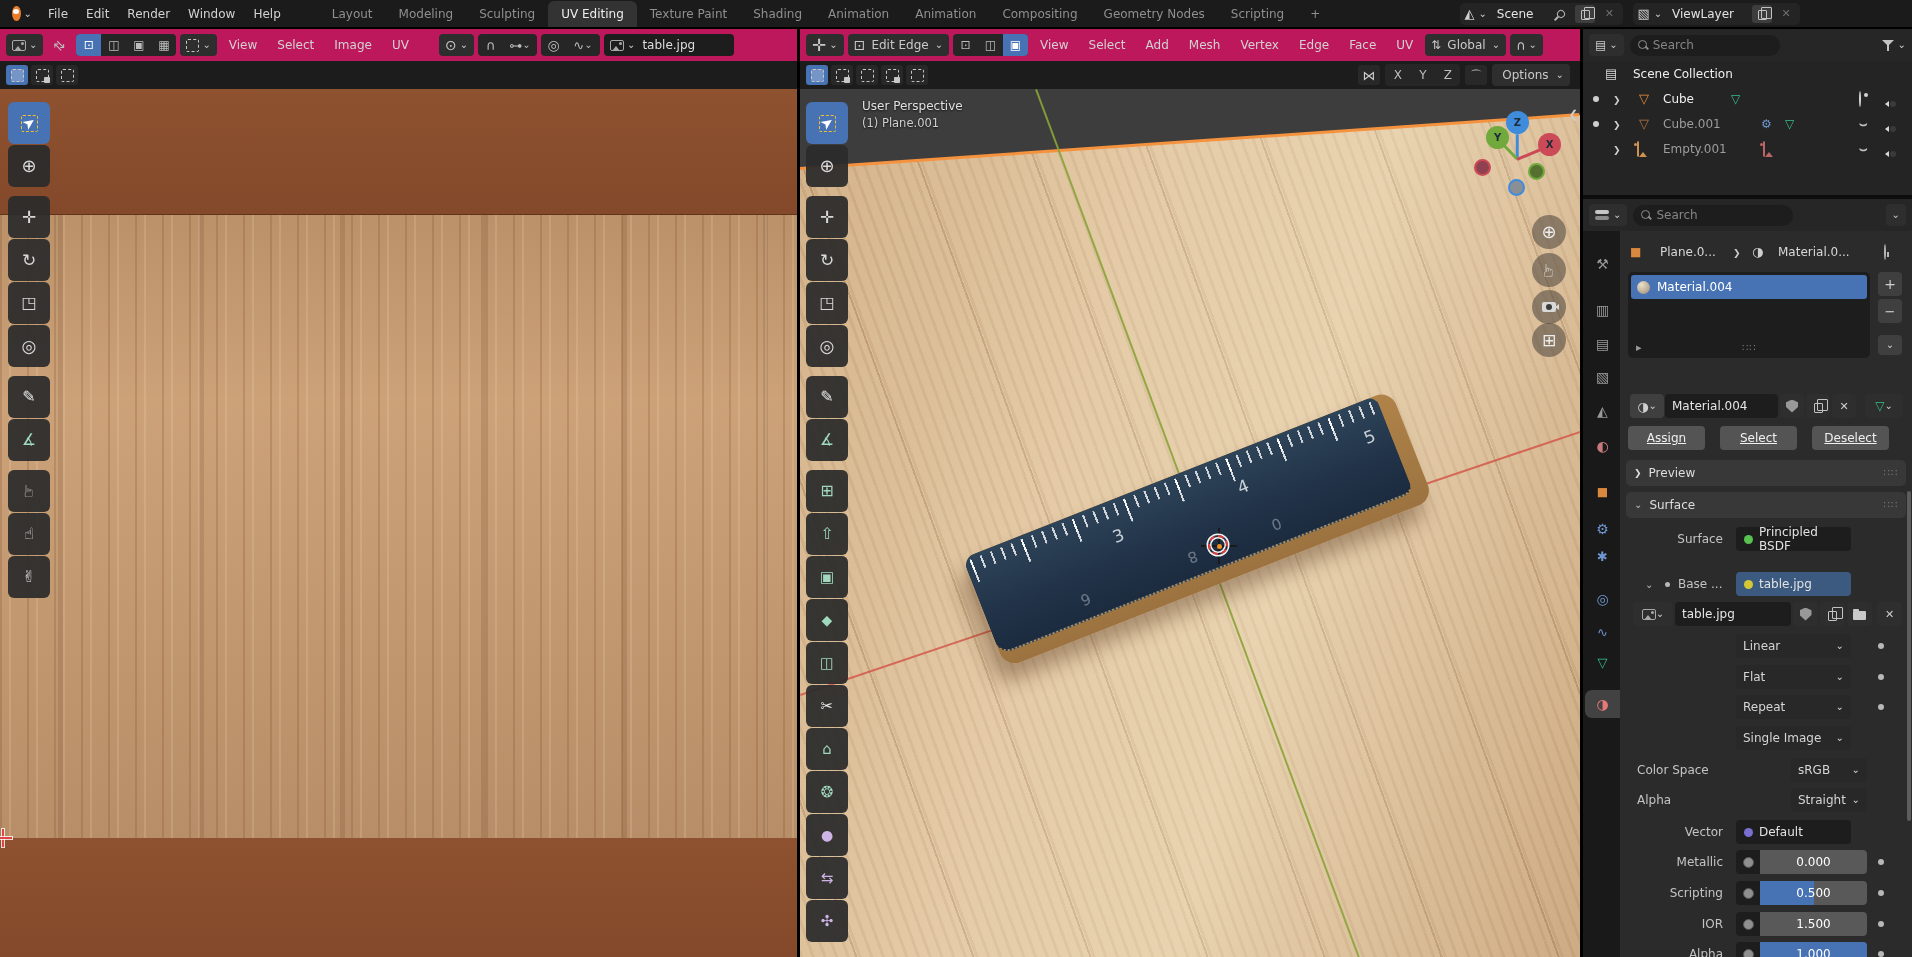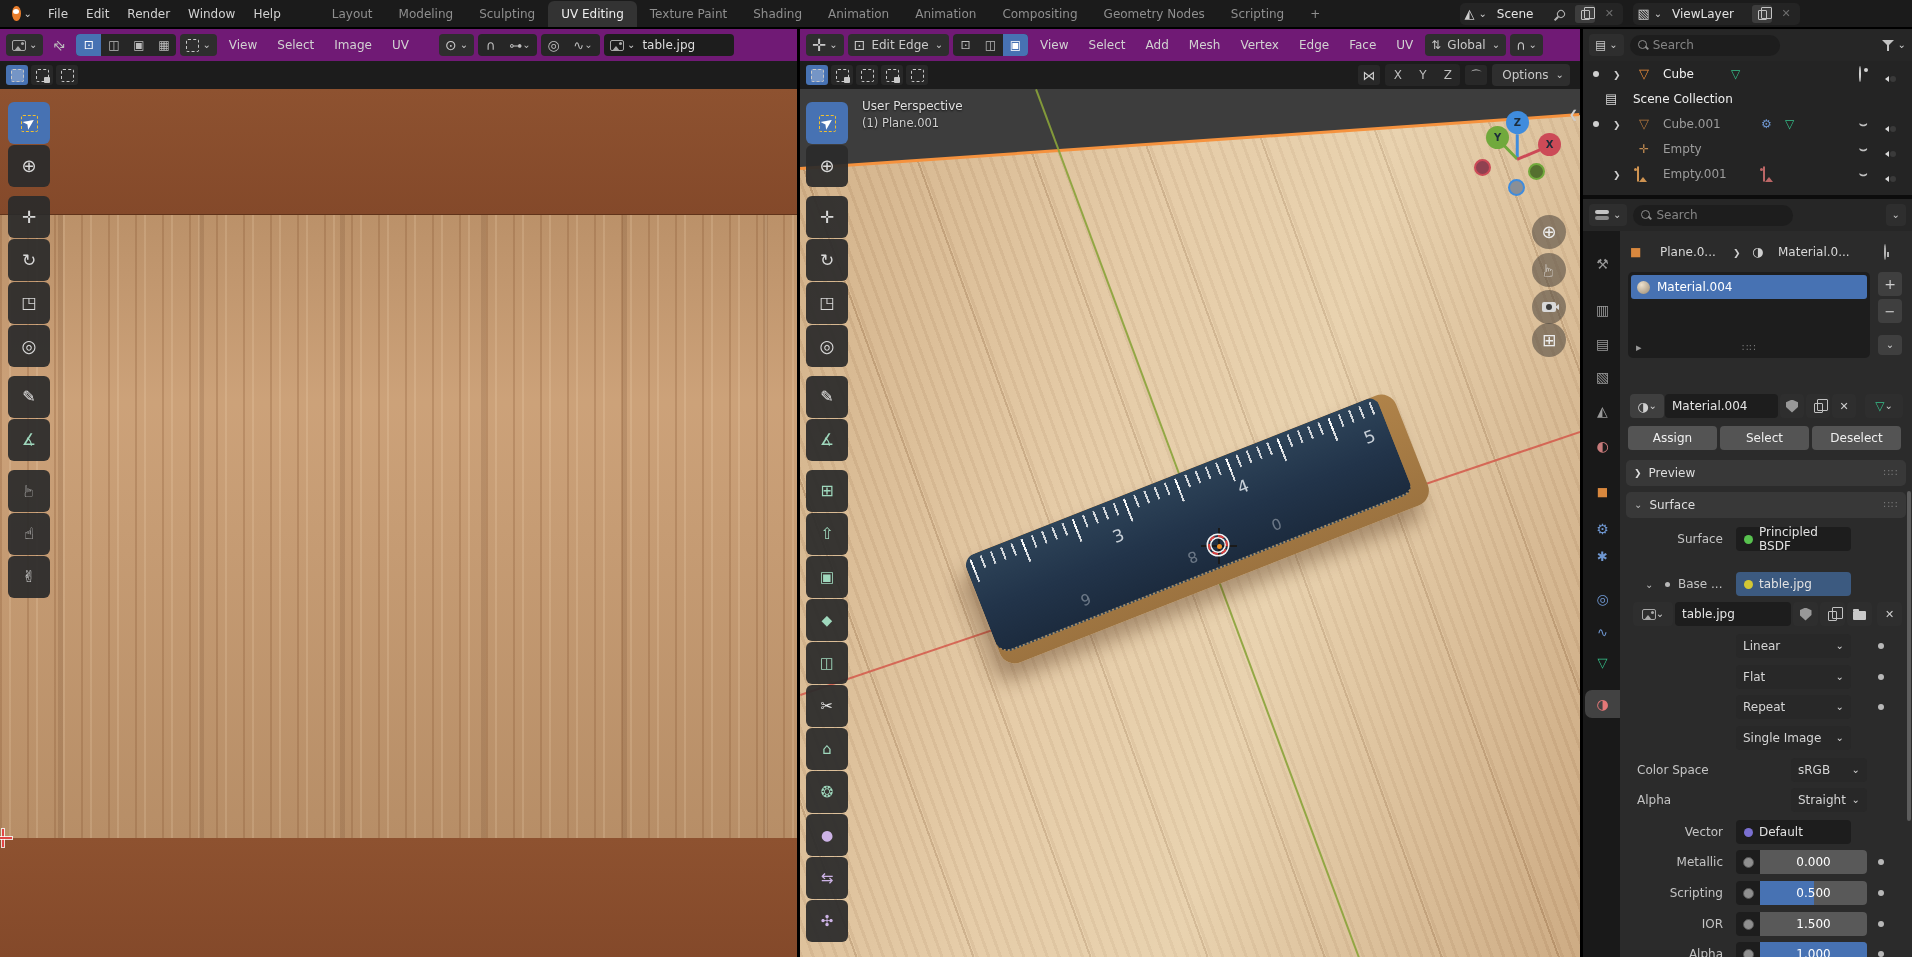--- a/index.html
+++ b/index.html
@@ -133,21 +133,21 @@
   .topright { position:absolute; right:112px; top:2px; display:flex; gap:10px; align-items:center; height:23px; }
   .idwidget { display:flex; align-items:center; gap:4px; background:#242424; border-radius:5px; padding:0 4px; height:22px; }
   .idwidget .btn { width:20px; height:18px; display:flex; align-items:center; justify-content:center; border-radius:3px; }
   .idwidget .btn.lit { background:#3d3d3d; }
 
   
   .editor { position:absolute; overflow:hidden; background:#1e1e1e; }
   #uv-ed { left:0; top:29px; width:797px; height:928px; }
   #vp-ed { left:800px; top:29px; width:780px; height:928px; }
   #right-col { left:1583px; top:29px; width:329px; height:928px; background:#000; }
-  .ed-header { height:32px; background:#701a75; display:flex; align-items:center; gap:4px; padding:0 6px; position:relative; z-index:5; }
+  .ed-header { height:32px; background:#be185d; display:flex; align-items:center; gap:4px; padding:0 6px; position:relative; z-index:5; }
   .subhdr { height:28px; background:#1c1c1c; display:flex; align-items:center; gap:3px; padding:0 6px; position:relative; z-index:5; }
   .smode { width:22px; height:20px; border-radius:3px; background:#282828; display:flex; align-items:center; justify-content:center; }
   .smode.on { background:#4772b3; }
 
   
   #uv-canvas { position:absolute; left:0; top:60px; width:797px; height:868px; background:#8b4f2e; }
   .wood-uv { position:absolute; left:0; width:797px;
     background-color:#c99c71;
     background-image:
       repeating-linear-gradient(90deg, rgba(120,70,35,.22) 0 2px, rgba(0,0,0,0) 2px 9px, rgba(255,232,200,.16) 9px 11px, rgba(0,0,0,0) 11px 27px),
@@ -236,21 +236,21 @@
   .valbtn .cdot { width:9px; height:9px; border-radius:50%; flex:none; }
   .dropdown { width:100%; height:24px; }
   .slider { position:absolute; left:116px; width:131px; height:24px; display:flex; border-radius:4px; overflow:hidden; background:#1d1d1d; }
   .sock { width:24px; height:24px; flex:none; display:flex; align-items:center; justify-content:center; }
   .sock::before { content:""; width:9px; height:9px; border-radius:50%; background:#8f8f8f; border:1.5px solid #555; }
   .strack { position:relative; flex:1; background:#595959; }
   .sfill { position:absolute; left:0; top:0; bottom:0; background:#4772b3; }
   .sval { position:absolute; inset:0; display:flex; align-items:center; justify-content:center; color:#ffffff; }
   .panelhdr { position:absolute; left:6px; width:280px; height:26px; background:#383838; border-radius:5px; display:flex; align-items:center; gap:7px; padding:0 8px; color:#dedede; }
   .panelhdr .ig:last-child { margin-left:auto; }
-  .abtn { height:24px; background:#545454; border-radius:4px; display:flex; align-items:center; justify-content:center; color:#f0f0f0; position:absolute; width:89px; }
+  .abtn { height:24px; background:#545454; border-radius:4px; display:flex; align-items:center; justify-content:center; color:#f0f0f0; position:absolute; width:77px;text-decoration:underline; }
   .field { background:#1d1d1d; border-radius:4px; height:24px; display:flex; align-items:center; padding:0 7px; color:#e5e5e5; white-space:nowrap; overflow:hidden; }
   .sqbtn { position:absolute; height:24px; background:#3f3f3f; border-radius:4px; display:flex; align-items:center; justify-content:center; }
   #pscroll { position:absolute; right:1px; top:260px; width:4px; height:330px; background:#5d5d5d; border-radius:2px; }
 </style>
 </head>
 <body>
 
 <div id="app">
 
   <div id="topbar">
@@ -643,45 +643,39 @@
             <span class="i-search"></span>
             <input readonly="" placeholder="Search" style="">
           </div>
         <div style="margin-left:auto; display:flex; gap:4px; align-items:center;">
           <span class="i-funnel"></span>
             <i class="ig g-chevd"></i>
         </div>
       </div>
       <div>
         <div class="orow">
+          <span class="cell" style="left:22px;"><i class="ig g-coll"></i></span>
+          <span class="cell oname bright" style="left:50px;">Scene Collection</span>
+        </div>
+        <div class="orow">
           <span class="cell odot" style="left:10px;"></span>
           <span class="cell" style="left:30px;"><i class="ig g-chevr"></i></span>
           <span class="cell" style="left:56px; color:#ee8e3a;"><i class="ig g-meshtri" style="color:#ee8e3a;"></i></span>
           <span class="cell oname bright" style="left:80px;">Cube</span>
           <span class="cell" style="left:148px;"><i class="ig g-meshdata"></i></span>
           <span class="cell" style="left:276px;"><span class="i-eye"></span></span>
           <span class="cell" style="left:303px;"><span class="i-cam"></span></span>
         </div>
         <div class="orow">
-          <span class="cell" style="left:22px;"><i class="ig g-coll"></i></span>
-          <span class="cell oname bright" style="left:50px;">Scene Collection</span>
-        </div>
-        <div class="orow">
           <span class="cell odot" style="left:10px;"></span>
           <span class="cell" style="left:30px;"><i class="ig g-chevr"></i></span>
           <span class="cell" style="left:56px;"><i class="ig g-meshtri" style="color:#b97a3e;"></i></span>
           <span class="cell oname" style="left:80px;">Cube.001</span>
           <span class="cell" style="left:178px;"><i class="ig g-wrench"></i></span>
           <span class="cell" style="left:202px;"><i class="ig g-meshdata"></i></span>
-          <span class="cell" style="left:276px;"><i class="ig g-eyeclosed"></i></span>
-          <span class="cell" style="left:303px;"><span class="i-cam"></span></span>
-        </div>
-        <div class="orow">
-          <span class="cell" style="left:56px;"><i class="ig g-emptyax"></i></span>
-          <span class="cell oname" style="left:80px;">Empty</span>
           <span class="cell" style="left:276px;"><i class="ig g-eyeclosed"></i></span>
           <span class="cell" style="left:303px;"><span class="i-cam"></span></span>
         </div>
         <div class="orow">
           <span class="cell" style="left:30px;"><i class="ig g-chevr"></i></span>
           <span class="cell" style="left:54px;"><span class="i-img orange"></span></span>
           <span class="cell oname" style="left:80px;">Empty.001</span>
           <span class="cell" style="left:180px;"><span class="i-img red"></span></span>
           <span class="cell" style="left:276px;"><i class="ig g-eyeclosed"></i></span>
           <span class="cell" style="left:303px;"><span class="i-cam"></span></span>

